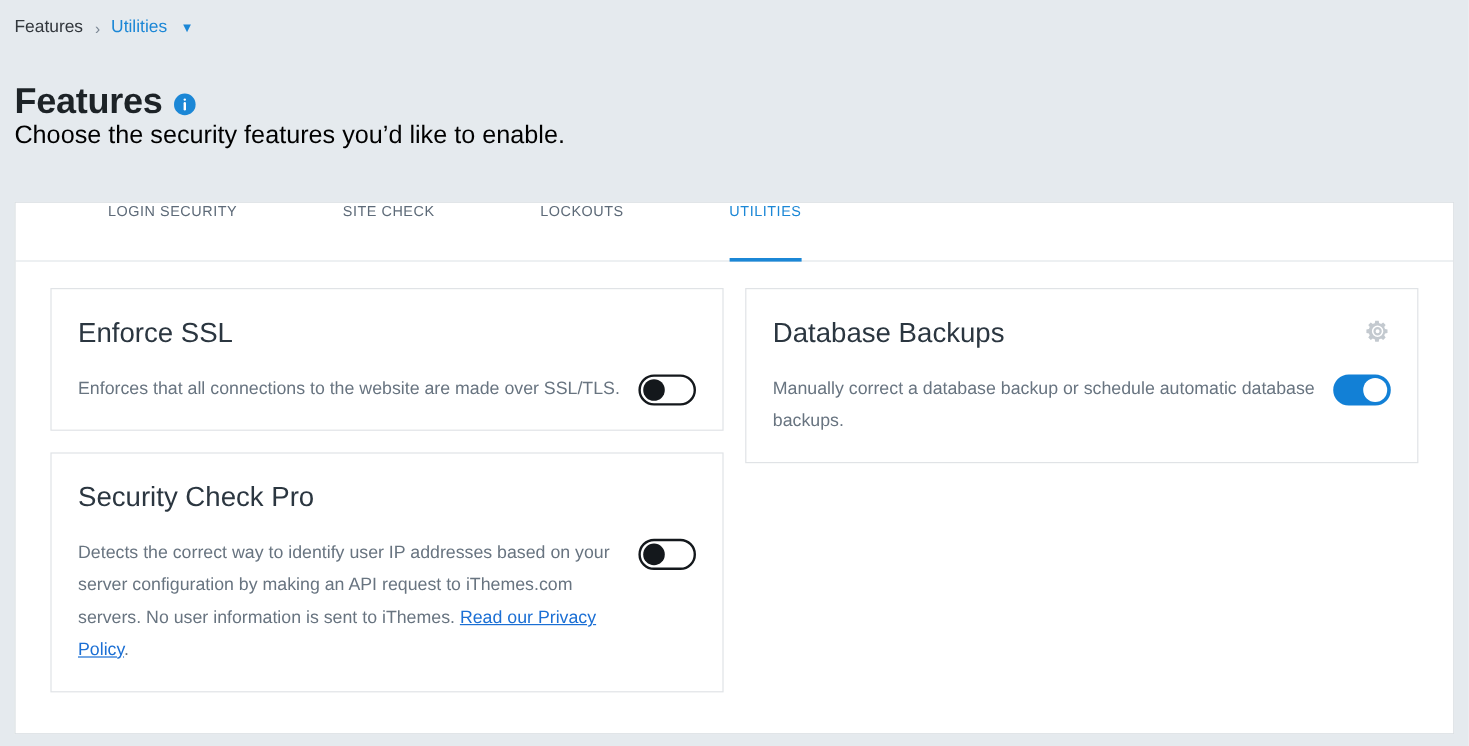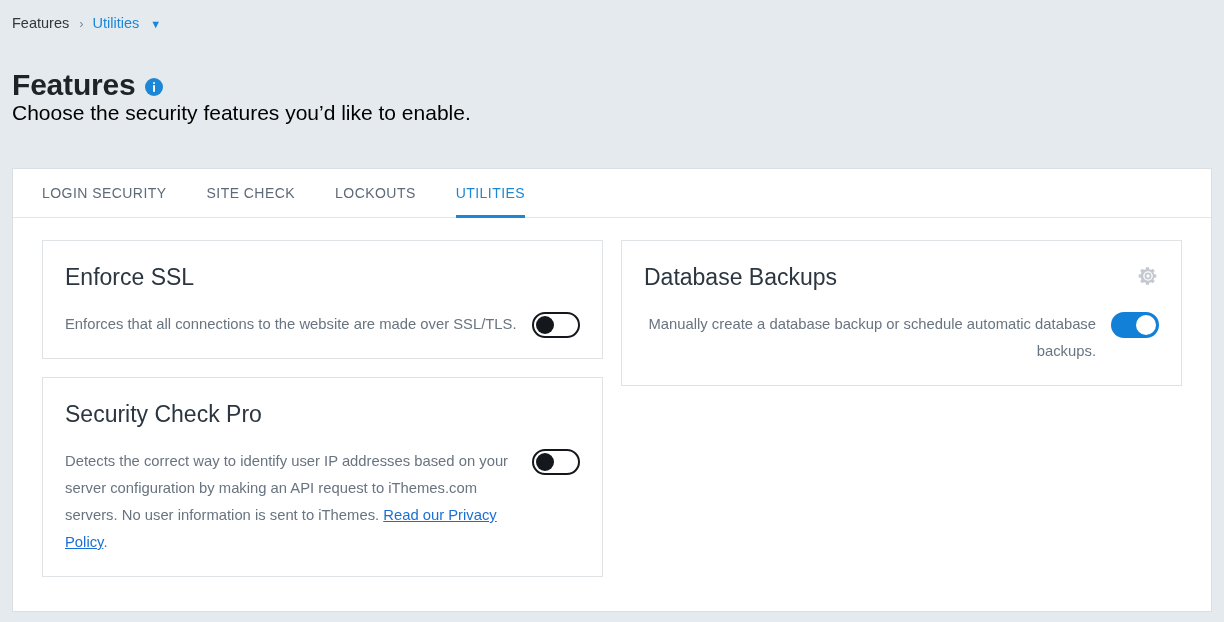--- a/index.html
+++ b/index.html
@@ -116,28 +116,29 @@
   .tabbar {
     height: 49px;
     border-bottom: 1px solid #e2e6ea;
     display: flex;
     align-items: stretch;
     padding-left: 29px;
     box-sizing: border-box;
   }
   .tab {
     display: flex;
-    align-items: center;
-    font-size: 14px;
+    align-items: flex-start;
+    font-size: 12px;
     letter-spacing: 0.45px;
     color: #5d6a78;
     margin-right: 40px;
     position: relative;
     cursor: pointer;
     user-select: none;
+    margin-left: 48px;
   }
   .tab:last-child { margin-right: 0; }
   .tab.active {
     color: #1b87d6;
   }
   .tab.active::after {
     content: "";
     position: absolute;
     left: 0;
     right: 0;
@@ -152,21 +153,21 @@
     display: flex;
     flex-wrap: wrap;
     align-content: flex-start;
     box-sizing: border-box;
   }
   .col {
     width: 50%;
     box-sizing: border-box;
   }
   .col.left { padding-right: 9px; }
-  .col.right { padding-left: 9px; text-align: right; }
+  .col.right { padding-left: 9px; }
 
   .card {
     background: #fff;
     border: 1px solid #e0e3e6;
     box-sizing: border-box;
     padding: 22px 22px 20px 22px;
     margin-bottom: 18px;
   }
   .card-head {
     display: flex;
@@ -314,21 +315,21 @@
 
       <div class="card">
         <div class="card-head">
           <div class="card-title">Database Backups</div>
           <svg class="gear" viewBox="0 0 24 24">
             <path fill="#c3c9cf" d="M12 8.2a3.8 3.8 0 1 0 0 7.6 3.8 3.8 0 0 0 0-7.6zm0 5.6a1.8 1.8 0 1 1 0-3.6 1.8 1.8 0 0 1 0 3.6z"></path>
             <path fill="#c3c9cf" d="M21 13.6v-3.2l-2.3-.38a7 7 0 0 0-.73-1.76l1.36-1.9-2.27-2.27-1.9 1.36a7 7 0 0 0-1.76-.73L13.02 2.4H9.82l-.38 2.32a7 7 0 0 0-1.76.73l-1.9-1.36-2.27 2.27 1.36 1.9a7 7 0 0 0-.73 1.76L1.82 10.4v3.2l2.32.38a7 7 0 0 0 .73 1.76l-1.36 1.9 2.27 2.27 1.9-1.36a7 7 0 0 0 1.76.73l.38 2.32h3.2l.38-2.32a7 7 0 0 0 1.76-.73l1.9 1.36 2.27-2.27-1.36-1.9a7 7 0 0 0 .73-1.76L21 13.6zm-9 3.6a5.2 5.2 0 1 1 0-10.4 5.2 5.2 0 0 1 0 10.4z"></path>
           </svg>
         </div>
         <div class="card-body">
-          <div class="card-desc">Manually create a database backup or schedule automatic database backups.</div>
+          <div class="card-desc">Manually correct a database backup or schedule automatic database backups.</div>
           <div class="toggle on">
             <span class="knob"></span>
           </div>
         </div>
       </div>
 
     </div>
 
   </div>
 </div>

